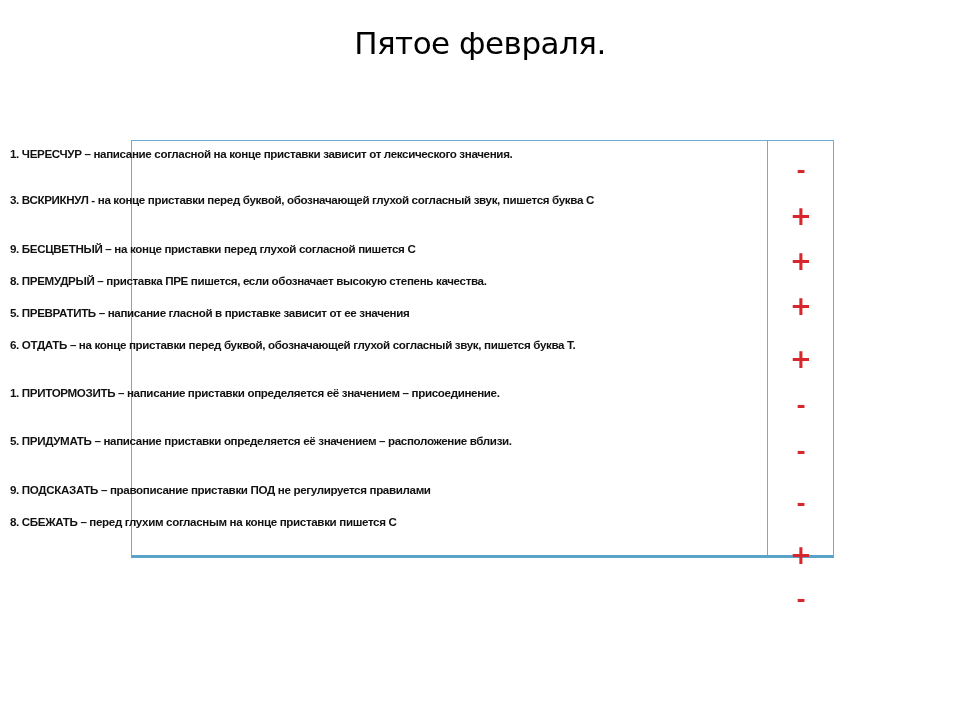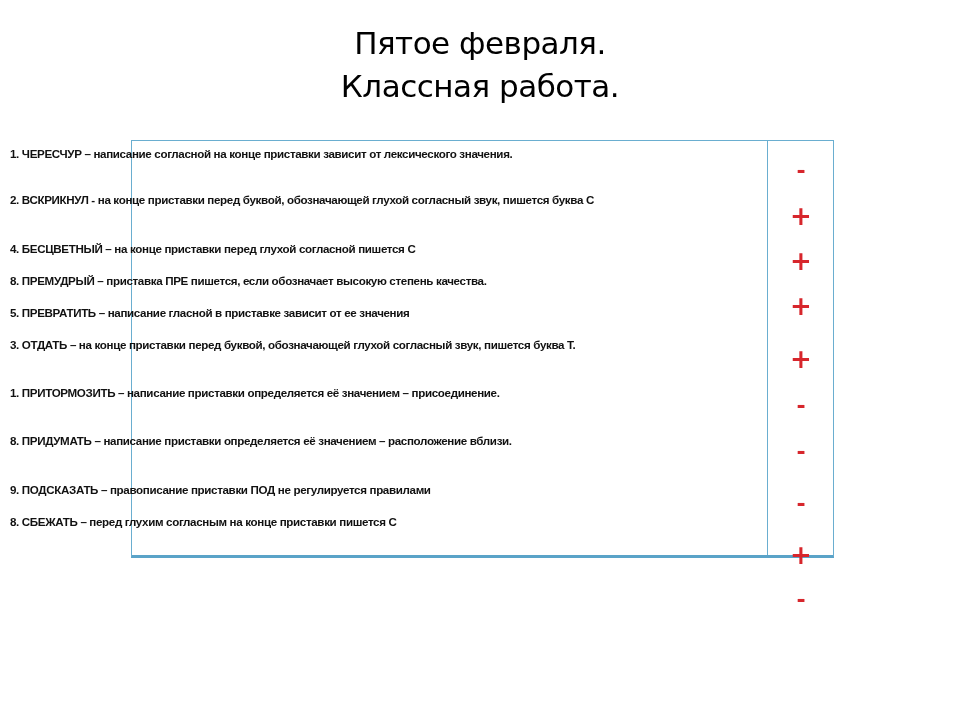--- a/index.html
+++ b/index.html
@@ -30,35 +30,34 @@
     position: absolute; left: 786px; width: 30px; text-align: center;
     color: #d7262c; font-family: "DejaVu Sans", sans-serif; font-weight: bold; font-size: 26px; line-height: 26px;
   }
   .mark.minus { font-size: 22px; }
 </style>
 </head>
 <body>
 
 <div class="title">
   <div>Пятое февраля.</div>
-  <div>Классная работа.</div>
 </div>
 
 <div class="tbl">
   <div class="col-left"></div>
 </div>
 
 <div class="item" style="top:146px">1. ЧЕРЕСЧУР – написание согласной на конце приставки зависит от лексического значения.</div>
-<div class="item" style="top:192px">2. ВСКРИКНУЛ - на конце приставки перед буквой, обозначающей глухой согласный звук, пишется буква С</div>
-<div class="item" style="top:241px">4. БЕСЦВЕТНЫЙ – на конце приставки перед глухой согласной пишется С</div>
+<div class="item" style="top:192px">3. ВСКРИКНУЛ - на конце приставки перед буквой, обозначающей глухой согласный звук, пишется буква С</div>
+<div class="item" style="top:241px">9. БЕСЦВЕТНЫЙ – на конце приставки перед глухой согласной пишется С</div>
 <div class="item" style="top:273px">8. ПРЕМУДРЫЙ – приставка ПРЕ пишется, если обозначает высокую степень качества.</div>
 <div class="item" style="top:305px">5. ПРЕВРАТИТЬ – написание гласной в приставке зависит от ее значения</div>
-<div class="item" style="top:337px">3. ОТДАТЬ – на конце приставки перед буквой, обозначающей глухой согласный звук, пишется буква Т.</div>
+<div class="item" style="top:337px">6. ОТДАТЬ – на конце приставки перед буквой, обозначающей глухой согласный звук, пишется буква Т.</div>
 <div class="item" style="top:385px">1. ПРИТОРМОЗИТЬ – написание приставки определяется её значением – присоединение.</div>
-<div class="item" style="top:433px">8. ПРИДУМАТЬ – написание приставки определяется её значением – расположение вблизи.</div>
+<div class="item" style="top:433px">5. ПРИДУМАТЬ – написание приставки определяется её значением – расположение вблизи.</div>
 <div class="item" style="top:482px">9. ПОДСКАЗАТЬ – правописание приставки ПОД не регулируется правилами</div>
 <div class="item" style="top:514px">8. СБЕЖАТЬ – перед глухим согласным на конце приставки пишется С</div>
 
 <div class="mark minus" style="top:158px">-</div>
 <div class="mark" style="top:203px">+</div>
 <div class="mark" style="top:248px">+</div>
 <div class="mark" style="top:293px">+</div>
 <div class="mark" style="top:346px">+</div>
 <div class="mark minus" style="top:393px">-</div>
 <div class="mark minus" style="top:439px">-</div>

